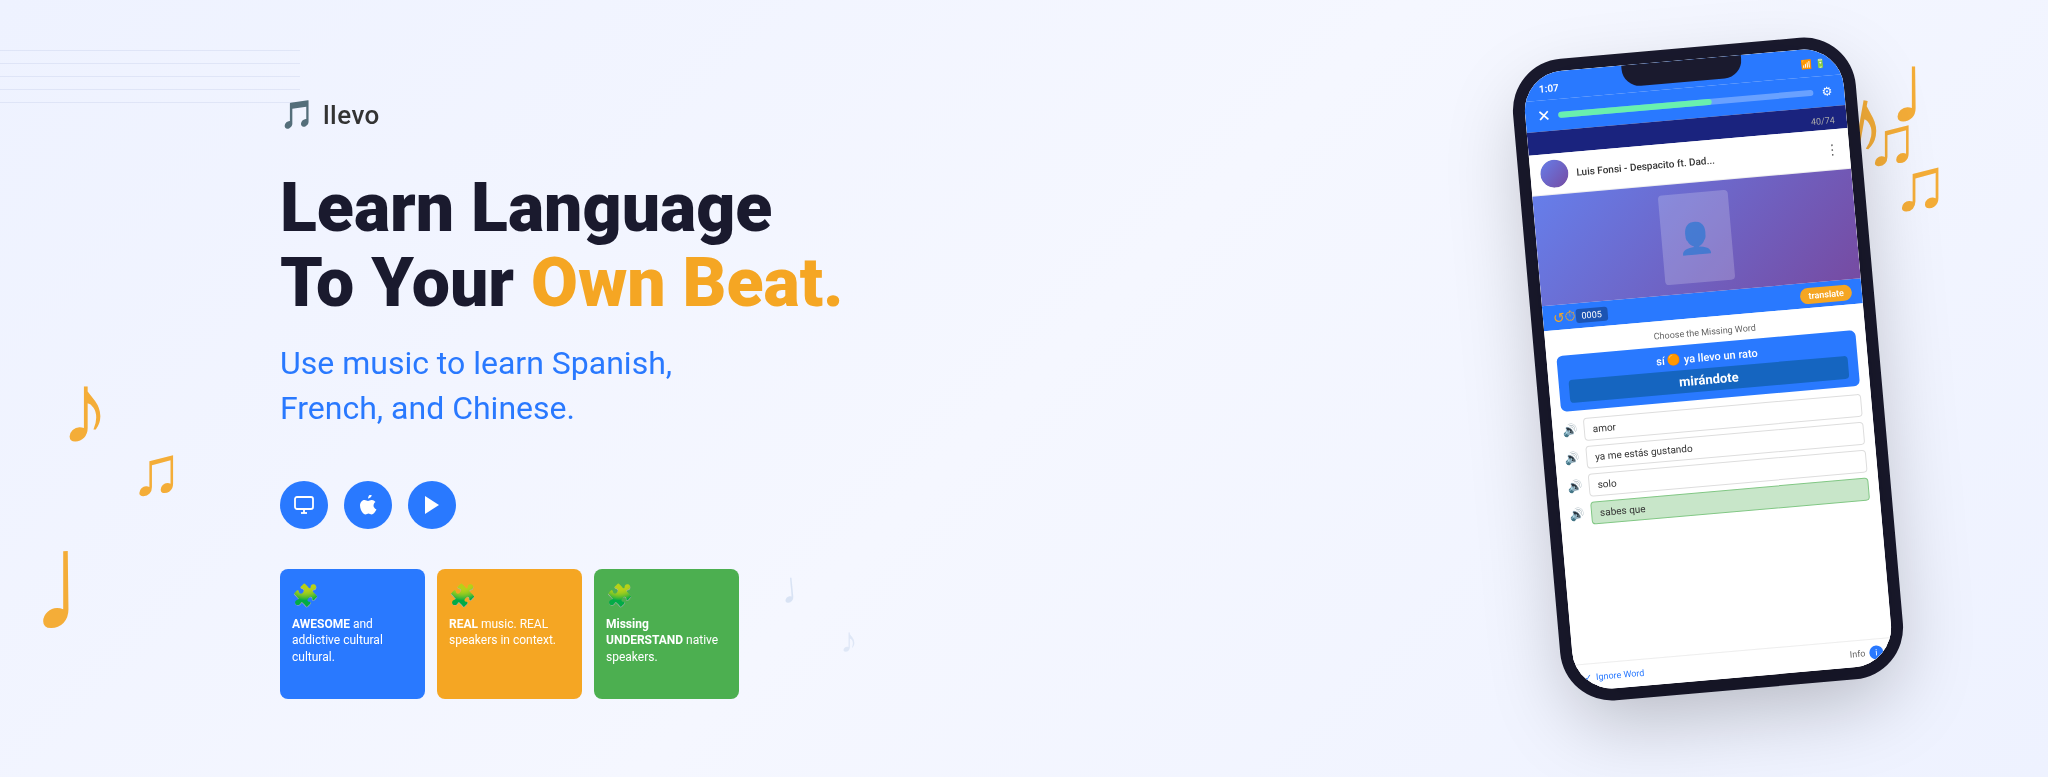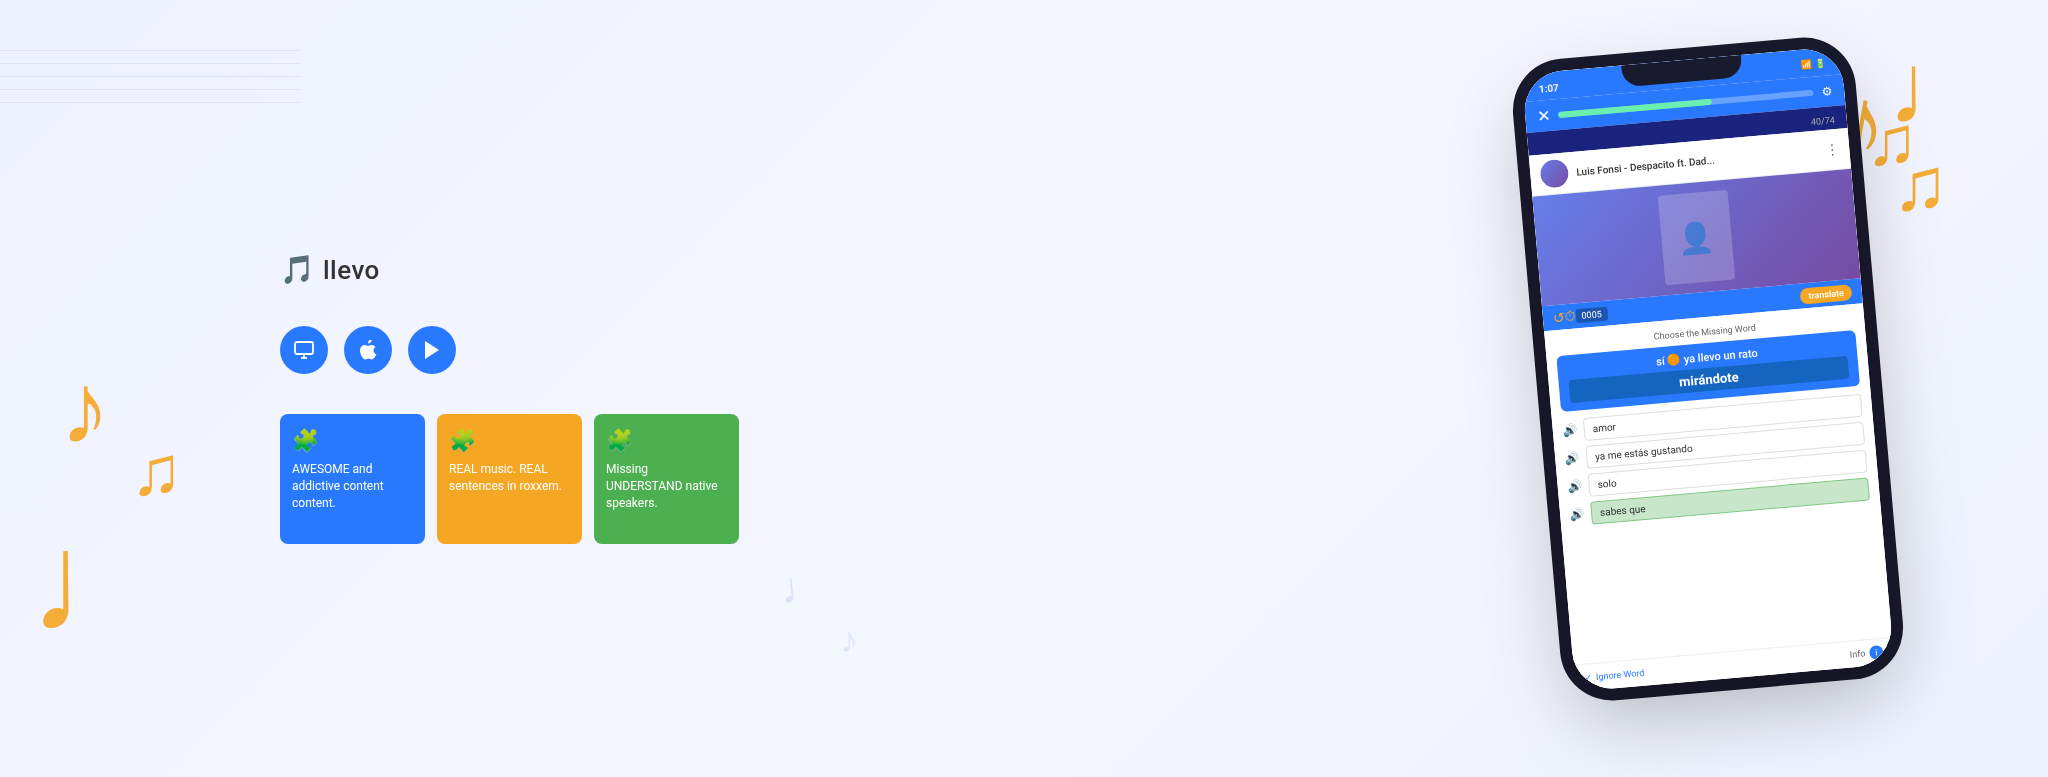--- a/index.html
+++ b/index.html
@@ -158,21 +158,21 @@
       margin-bottom: 8px;
     }
 
     .card-text {
       font-size: 12px;
       color: white;
       line-height: 1.4;
     }
 
     .card-text strong {
-      font-weight: 400;
+      font-weight: 700;
     }
 
     
     .phone-wrapper {
       position: relative;
       transform: rotate(-5deg);
       margin-top: -40px;
     }
 
     .phone {
@@ -474,21 +474,29 @@
 
 <div class="page-container">
 
   <div class="left-section">
 
     <div class="logo">
       <span class="logo-icon">🎵</span>
       <span class="logo-text">llevo</span>
     </div>
 
-
+    <h1 class="headline">
+      <span>Learn Language</span><br>
+      <span>To Your </span><span class="headline-orange">Own Beat.</span>
+    </h1>
+
+    <p class="subtitle">
+      <span>Use music to learn Spanish,</span><br>
+      <span>French, and Chinese.</span>
+    </p>
 
     <div class="platform-icons">
       <div class="platform-icon" title="Web">
         <svg width="20" height="18" viewBox="0 0 20 18" fill="none">
           <rect x="1" y="1" width="18" height="12" rx="2" stroke="white" stroke-width="1.8" fill="none"></rect>
           <line x1="7" y1="17" x2="13" y2="17" stroke="white" stroke-width="1.8"></line>
           <line x1="10" y1="13" x2="10" y2="17" stroke="white" stroke-width="1.8"></line>
         </svg>
       </div>
       <div class="platform-icon" title="iOS">
@@ -502,28 +510,28 @@
           <polygon points="2,1 16,10 2,19"></polygon>
         </svg>
       </div>
     </div>
 
     <div class="feature-cards">
 
       <div class="feature-card feature-card-blue">
         <span class="card-puzzle-icon">🧩</span>
         <p class="card-text">
-          <strong>AWESOME</strong><span> and addictive content content.</span>
+          <strong>AWESOME</strong><span> and addictive cultural cultural.</span>
         </p>
       </div>
 
       <div class="feature-card feature-card-orange">
         <span class="card-puzzle-icon">🧩</span>
         <p class="card-text">
-          <strong>REAL</strong><span> music. REAL sentences in roxxem.</span>
+          <strong>REAL</strong><span> music. REAL speakers in context.</span>
         </p>
       </div>
 
       <div class="feature-card feature-card-green">
         <span class="card-puzzle-icon">🧩</span>
         <p class="card-text">
           <strong>Missing UNDERSTAND</strong><span> native speakers.</span>
         </p>
       </div>
 

